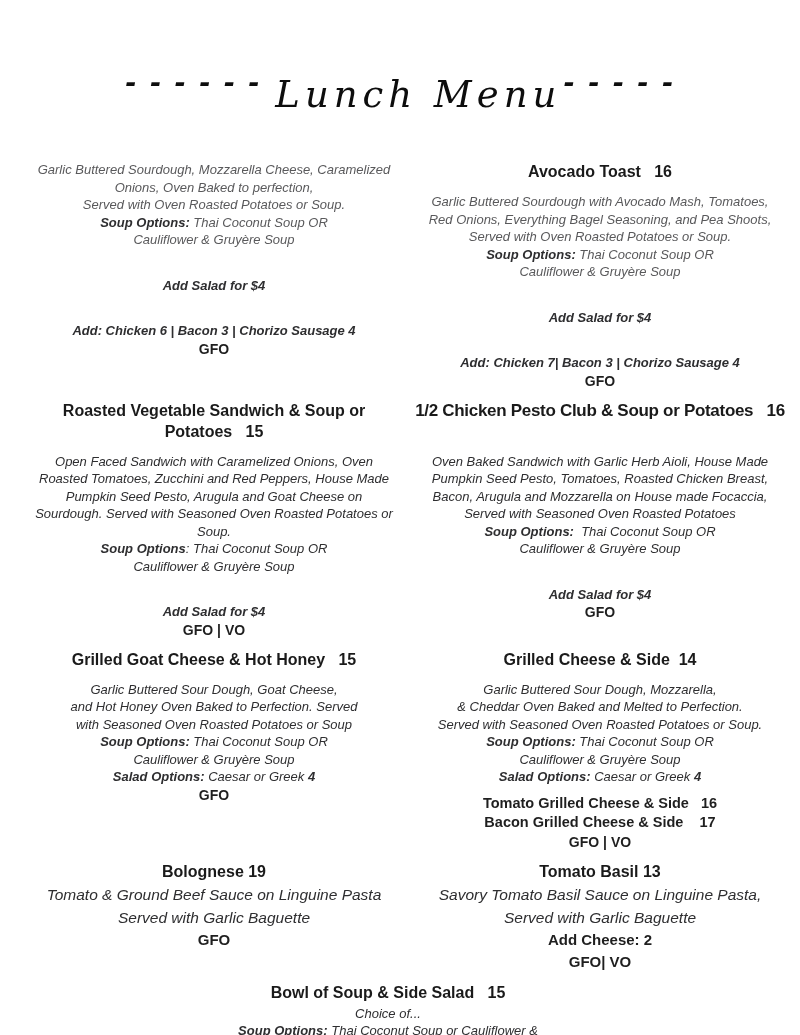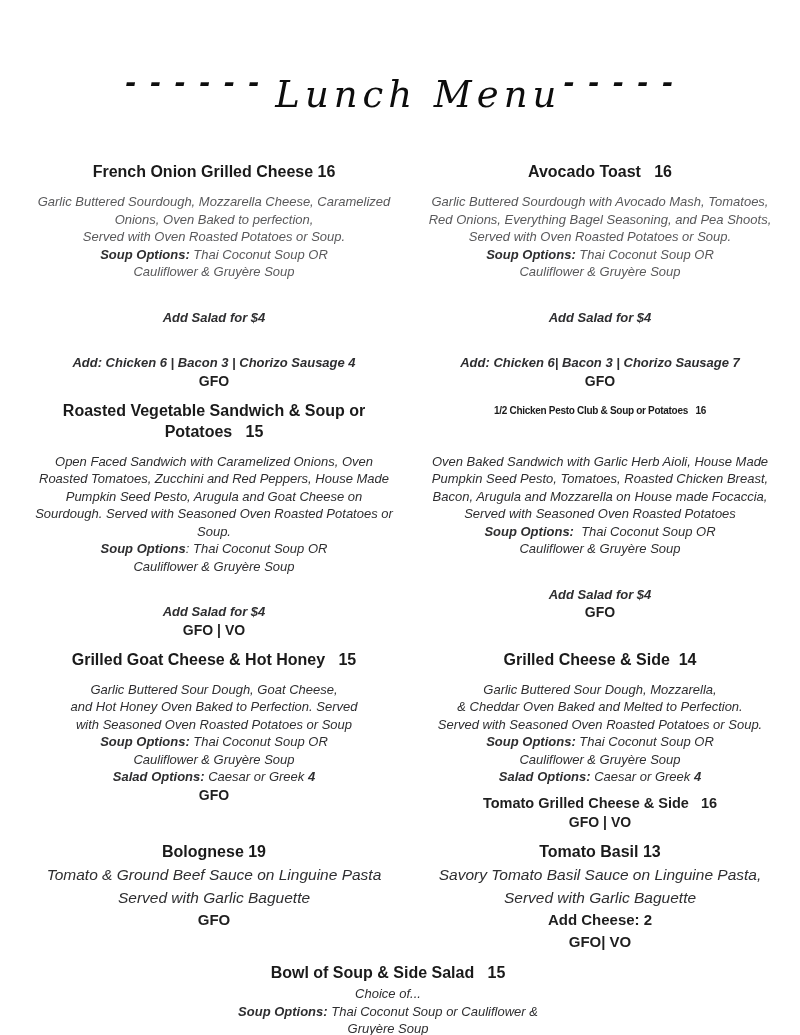--- a/index.html
+++ b/index.html
@@ -34,21 +34,21 @@
     column-gap: 14px;
     padding: 0 14px 0 28px;
   }
   .item { text-align: center; margin-bottom: 9px; }
   .item-name {
     margin: 0 0 11px 0;
     font-size: 16px; font-weight: 700; line-height: 21px;
     color: #1a1a1a; white-space: pre-wrap;
   }
   .two-line-head .item-name { min-height: 42px; }
-  .compact-head .item-name { font-size: 10px; letter-spacing: -0.3px; }
+  .compact-head .item-name { font-size: 17px; letter-spacing: -0.3px; }
   .pasta .item-name { margin-bottom: 1px; }
 
   .line { margin: 0; font-size: 13px; line-height: 17.5px; white-space: pre-wrap; }
   .i { font-style: italic; }
   .b { font-weight: 700; margin-top: 28px; }
   .gray { color: #59595b; }
   .dark { color: #2e2e30; }
 
   .tags { margin: 0; font-size: 14px; font-weight: 700; line-height: 19px; color: #1f1f1f; white-space: pre-wrap; }
   .variants { margin-top: 8px; }
@@ -69,40 +69,39 @@
 </head>
 <body>
 
 <div class="page">
 
   <header class="title"><span class="dashes">- - - - - -</span><span class="script">Lunch Menu</span><span class="dashes">- - - - -</span></header>
 
   <main class="grid">
 
     <section class="item">
-      <h3 class="item-name">French Onion Grilled Cheese 16</h3>
       <p class="line i gray">Garlic Buttered Sourdough, Mozzarella Cheese, Caramelized
 Onions, Oven Baked to perfection,
 Served with Oven Roasted Potatoes or Soup.</p>
       <p class="line"><span class="i b dark">Soup Options:</span><span class="i gray"> Thai Coconut Soup OR
 Cauliflower &amp; Gruyère Soup</span></p>
       <p class="line i b dark">Add Salad for $4</p>
       <p class="line i b dark">Add: Chicken 6 | Bacon 3 | Chorizo Sausage 4</p>
       <p class="tags">GFO</p>
     </section>
 
     <section class="item">
       <h3 class="item-name">Avocado Toast   16</h3>
       <p class="line i gray">Garlic Buttered Sourdough with Avocado Mash, Tomatoes,
 Red Onions, Everything Bagel Seasoning, and Pea Shoots,
 Served with Oven Roasted Potatoes or Soup.</p>
       <p class="line"><span class="i b dark">Soup Options:</span><span class="i gray"> Thai Coconut Soup OR
 Cauliflower &amp; Gruyère Soup</span></p>
       <p class="line i b dark">Add Salad for $4</p>
-      <p class="line i b dark">Add: Chicken 6| Bacon 3 | Chorizo Sausage 7</p>
+      <p class="line i b dark">Add: Chicken 7| Bacon 3 | Chorizo Sausage 4</p>
       <p class="tags">GFO</p>
     </section>
 
     <section class="item two-line-head">
       <h3 class="item-name">Roasted Vegetable Sandwich &amp; Soup or
 Potatoes   15</h3>
       <p class="line i dark">Open Faced Sandwich with Caramelized Onions, Oven
 Roasted Tomatoes, Zucchini and Red Peppers, House Made
 Pumpkin Seed Pesto, Arugula and Goat Cheese on
 Sourdough. Served with Seasoned Oven Roasted Potatoes or
@@ -139,20 +138,21 @@
     <section class="item">
       <h3 class="item-name">Grilled Cheese &amp; Side  14</h3>
       <p class="line i dark">Garlic Buttered Sour Dough, Mozzarella,
 &amp; Cheddar Oven Baked and Melted to Perfection.
 Served with Seasoned Oven Roasted Potatoes or Soup.</p>
       <p class="line"><span class="i b dark">Soup Options:</span><span class="i dark"> Thai Coconut Soup OR
 Cauliflower &amp; Gruyère Soup</span></p>
       <p class="line"><span class="i b dark">Salad Options:</span><span class="i dark"> Caesar or Greek </span><span class="i b dark">4</span></p>
       <div class="variants">
         <p class="variant-line">Tomato Grilled Cheese &amp; Side   16</p>
+        <p class="variant-line">Bacon Grilled Cheese &amp; Side    17</p>
       </div>
       <p class="tags">GFO | VO</p>
     </section>
 
     <section class="item pasta">
       <h3 class="item-name">Bolognese 19</h3>
       <p class="line big i dark">Tomato &amp; Ground Beef Sauce on Linguine Pasta
 Served with Garlic Baguette</p>
       <p class="big-upright">GFO</p>
     </section>

